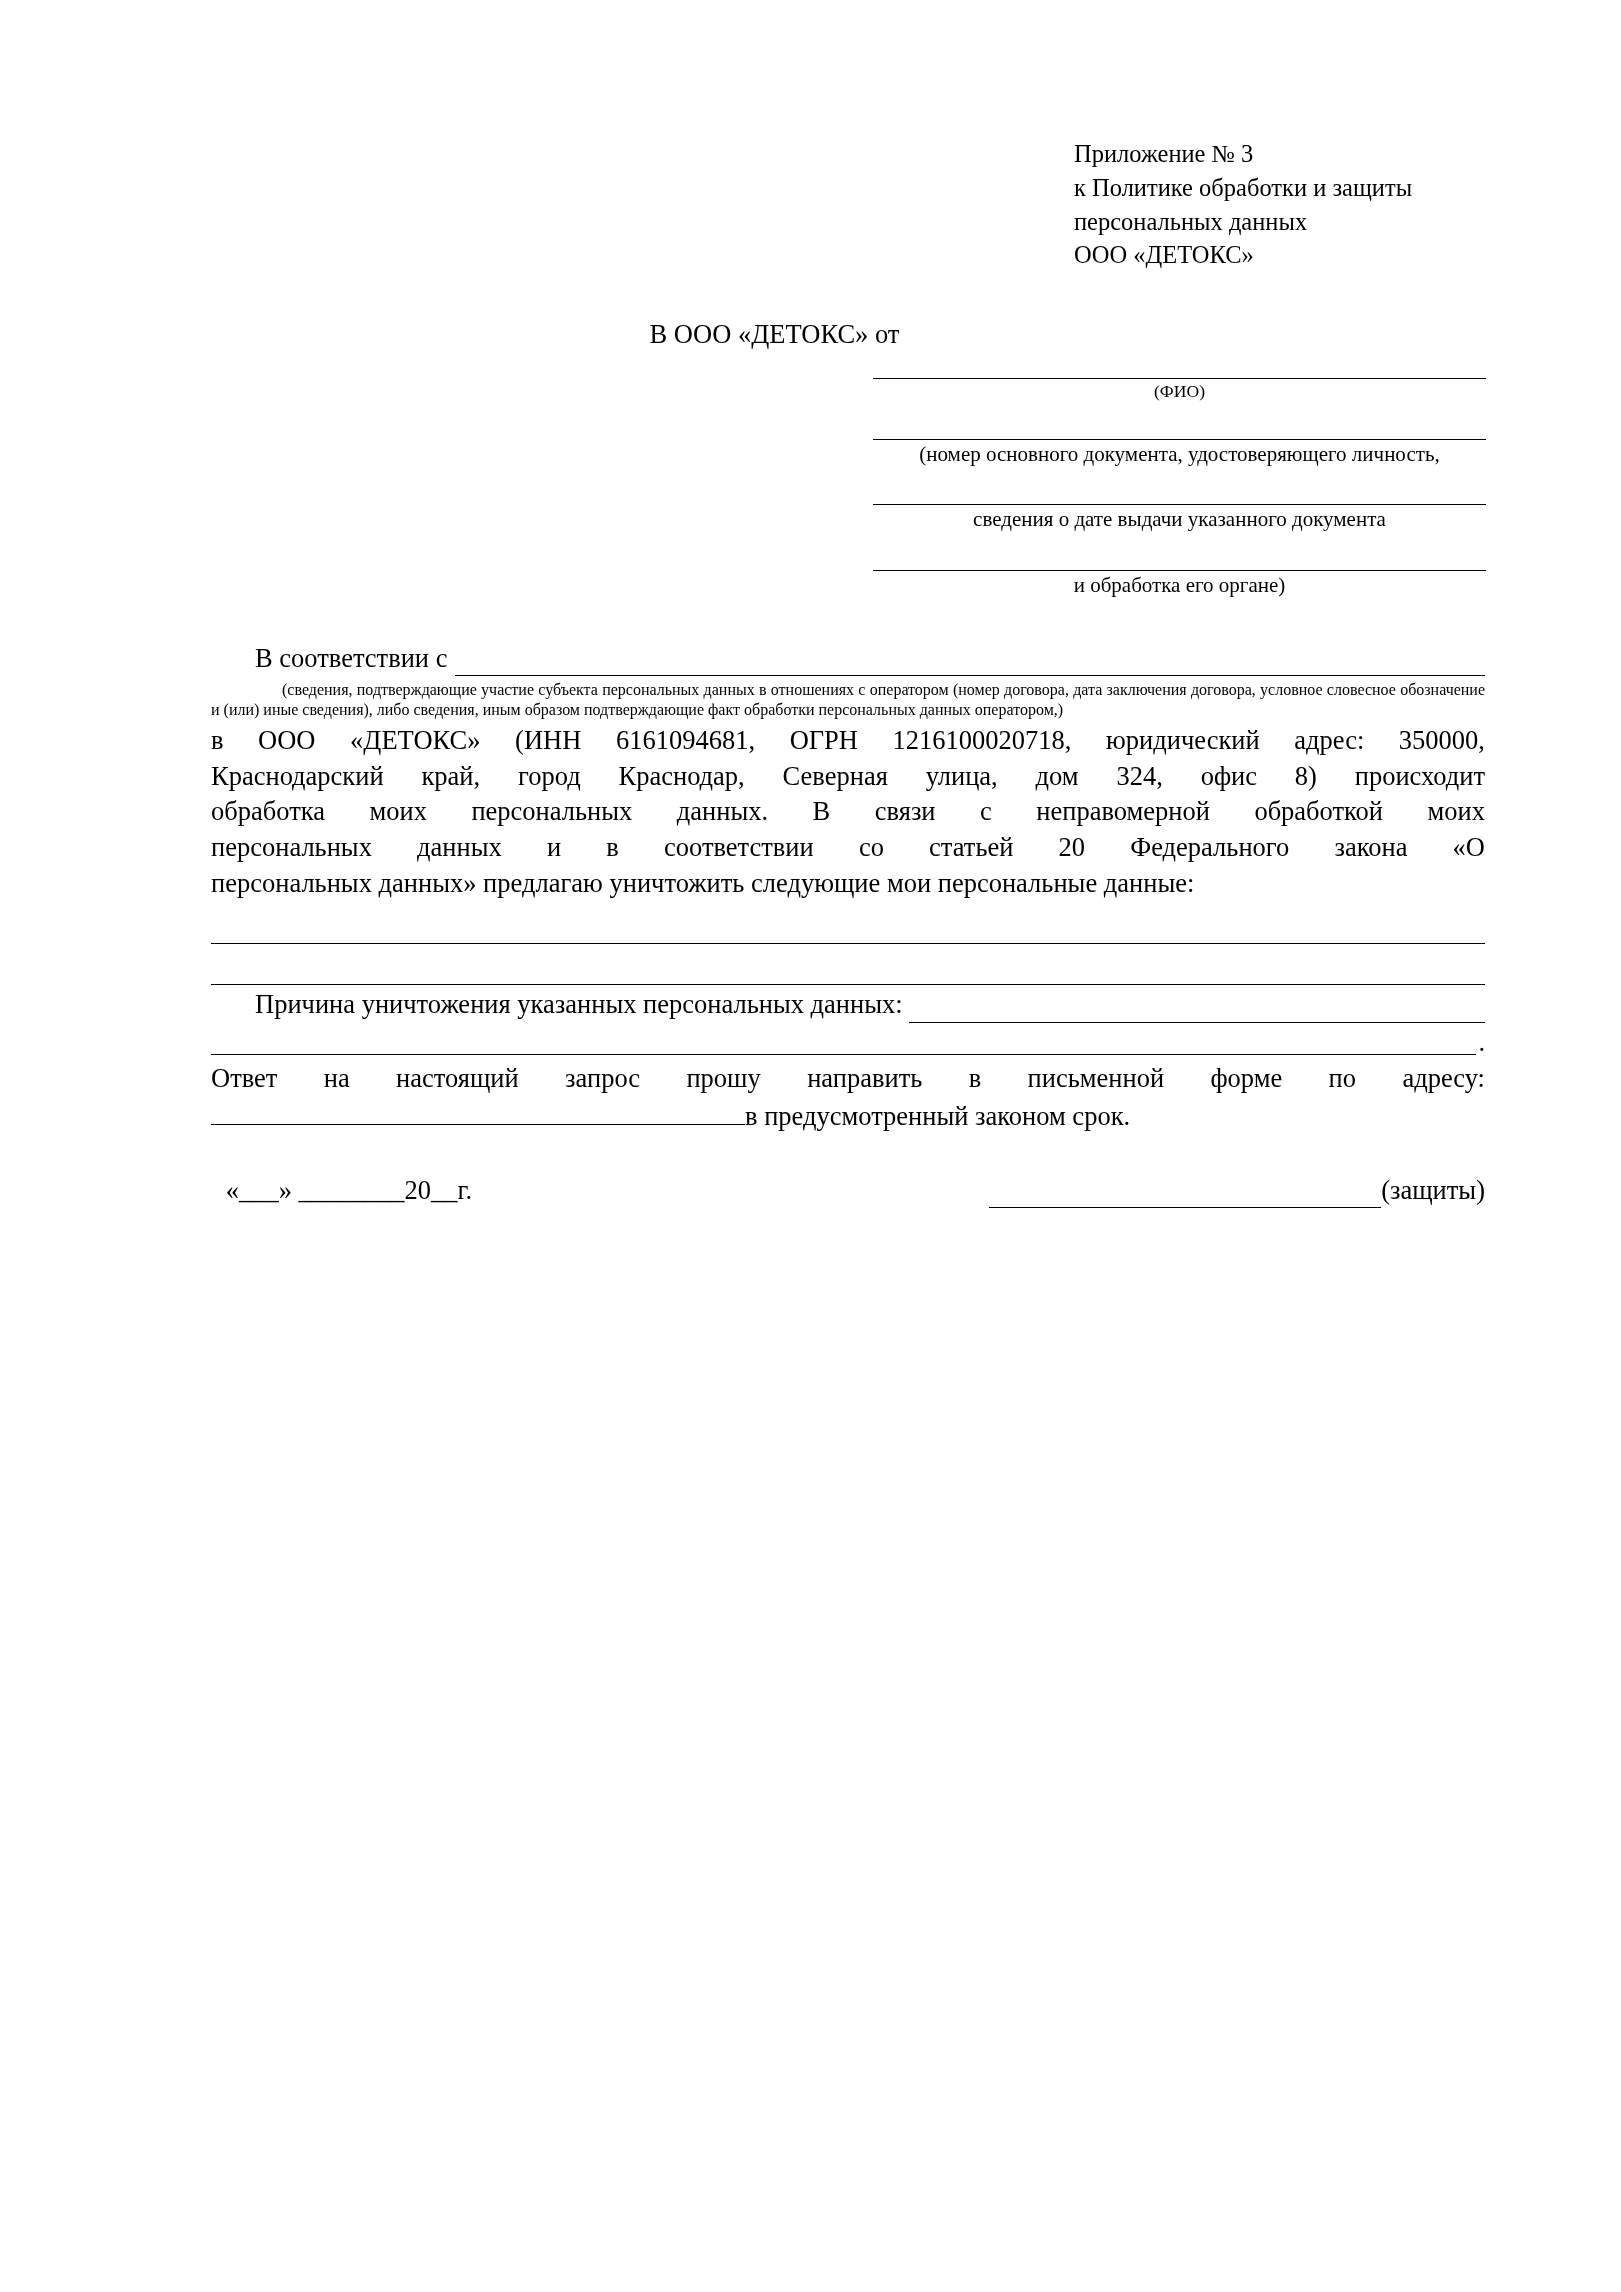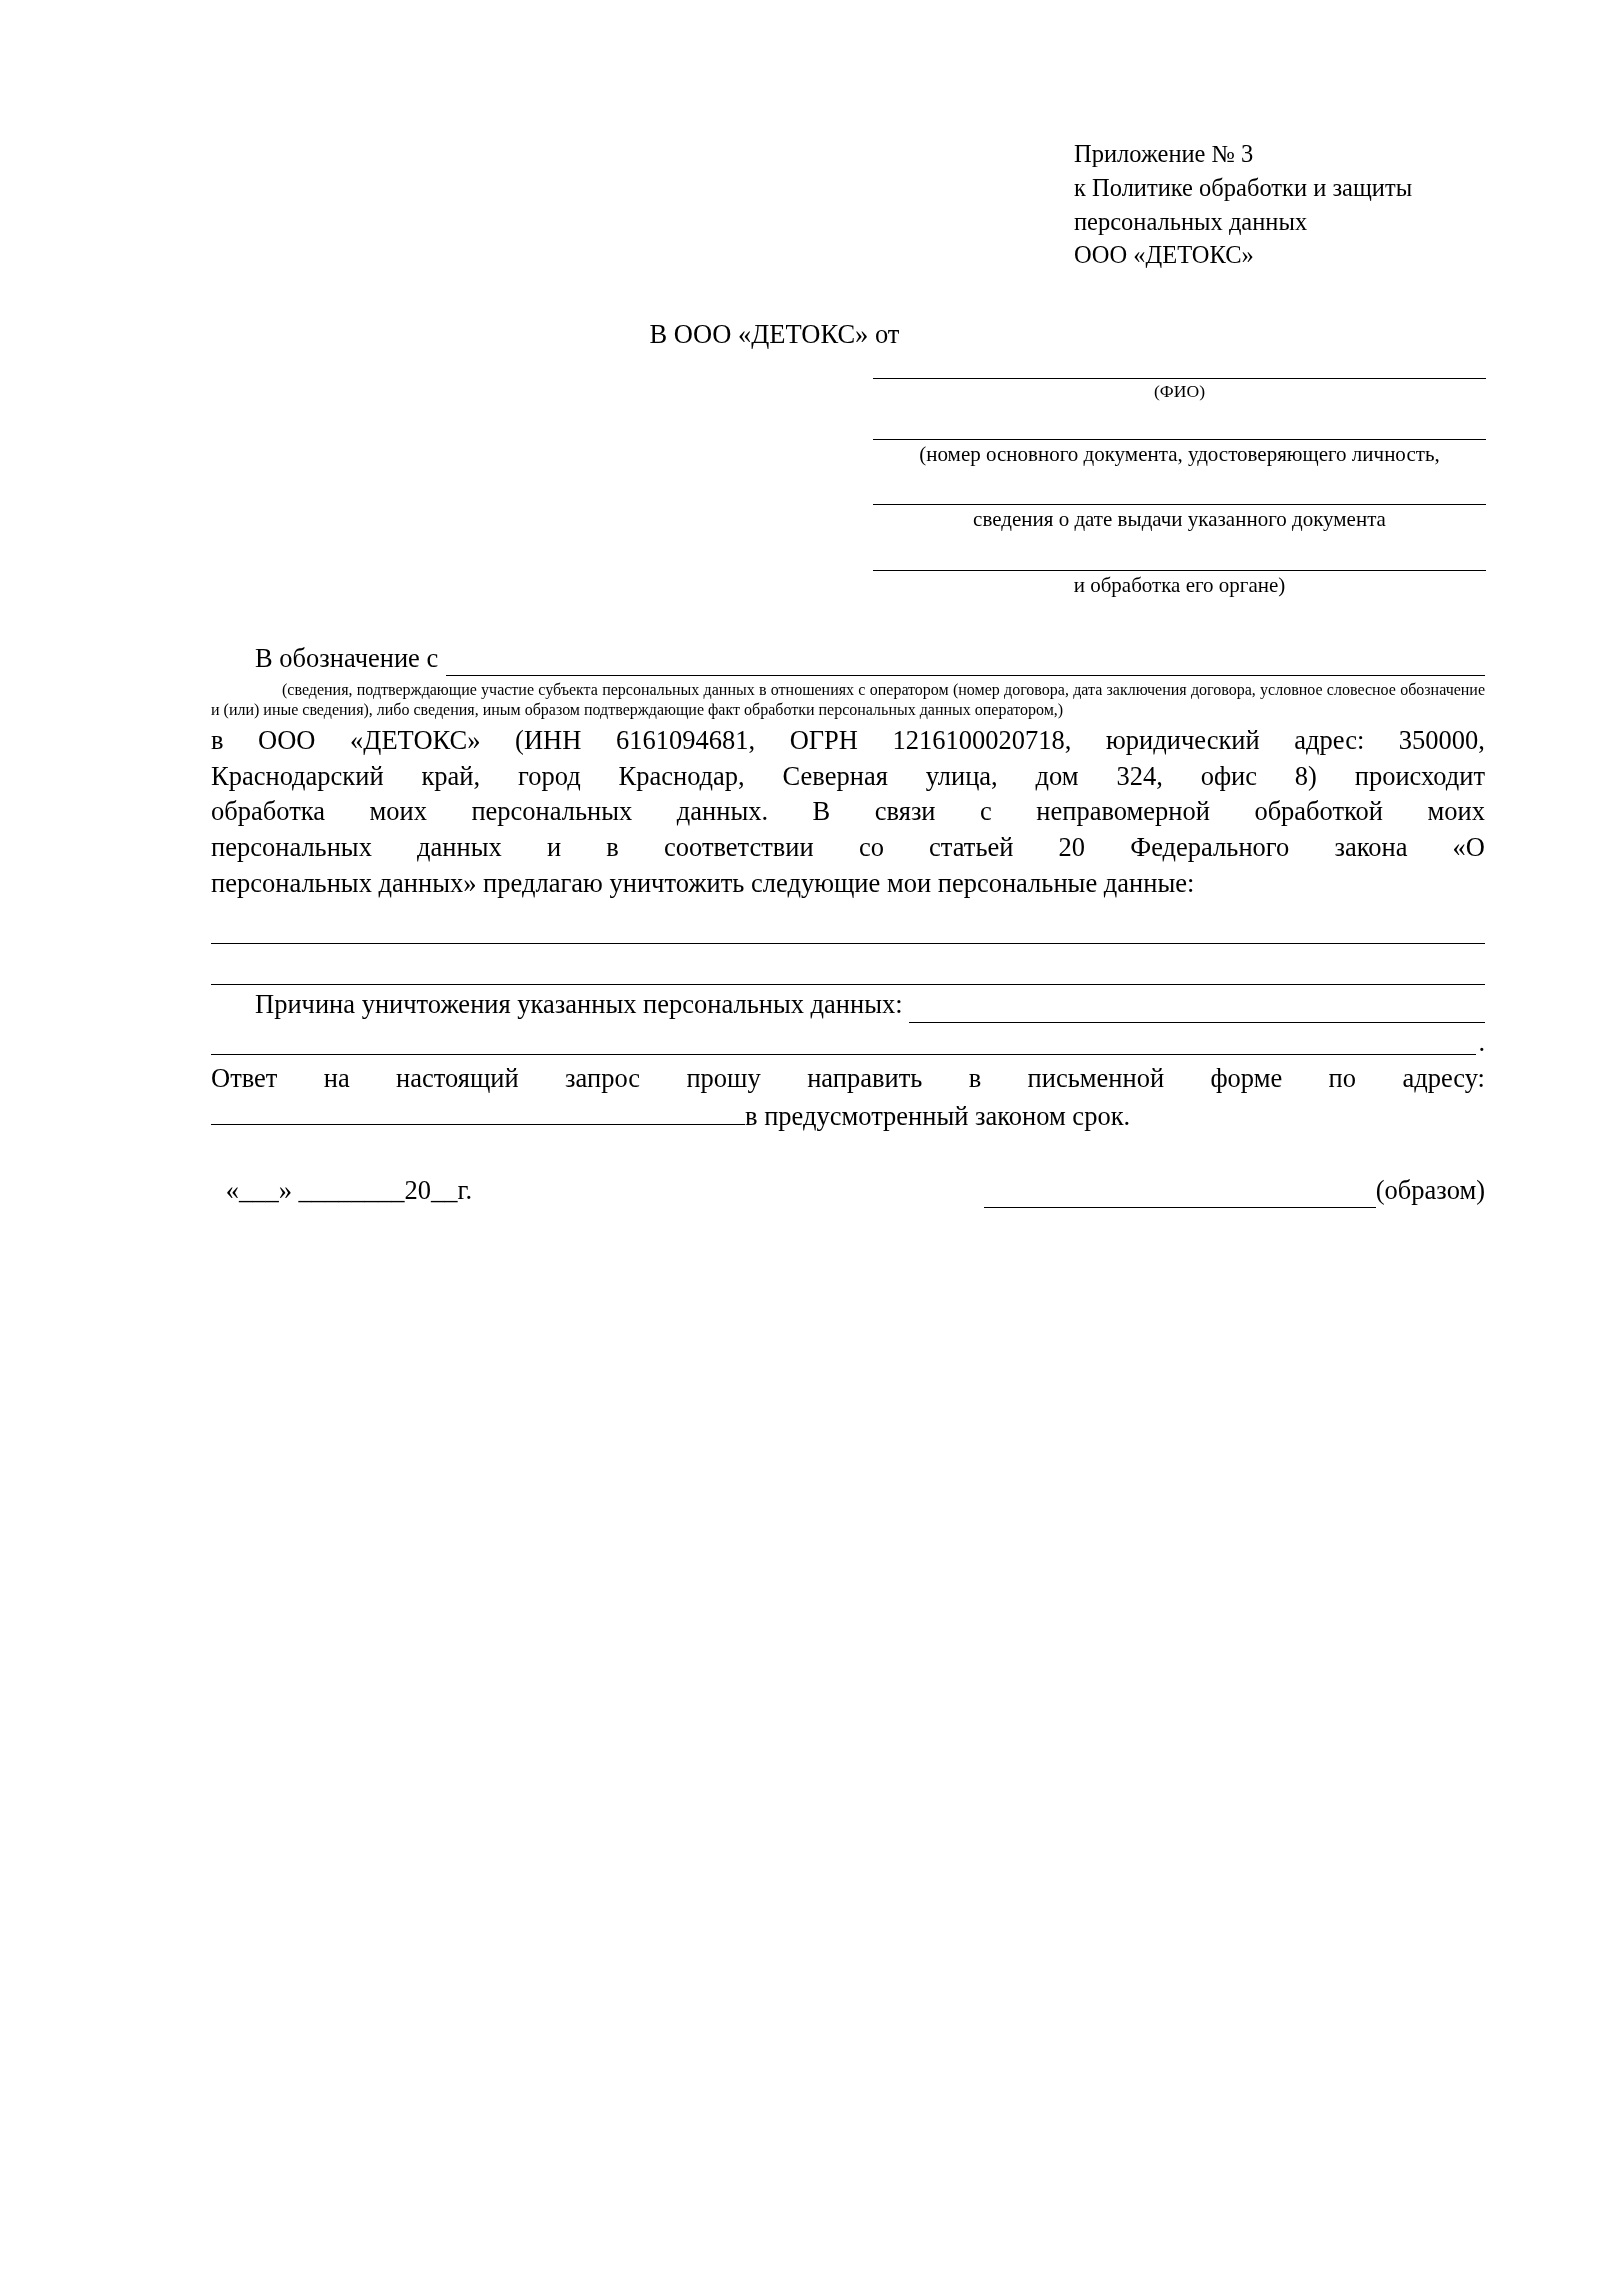--- a/index.html
+++ b/index.html
@@ -222,21 +222,21 @@
     <div class="gap-8"></div>
 
     <div class="fill-group">
       <div class="fill-line"></div>
       <div class="fill-caption small">и обработка его органе)</div>
     </div>
 
     <div class="body-wrap">
 
       <div class="in-accordance">
-        <span class="label">В обозначение с</span>
+        <span class="label">В соответствии с</span>
         <span class="rule"></span>
       </div>
 
       <div class="note">
         <span class="indent"></span><span>(сведения, подтверждающие участие субъекта персональных данных в отношениях с оператором (номер договора, дата заключения договора, условное словесное обозначение и (или) иные сведения), либо сведения, иным образом подтверждающие факт обработки персональных данных оператором,)</span>
       </div>
 
       <div class="para-justify">
         <div>в ООО «ДЕТОКС» (ИНН 6161094681, ОГРН 1216100020718, юридический адрес: 350000,</div>
         <div>Краснодарский край, город Краснодар, Северная улица, дом 324, офис 8) происходит</div>
@@ -262,19 +262,19 @@
 
       <div class="answer-second">
         <span class="rule"></span>
         <span class="txt">в предусмотренный законом срок.</span>
       </div>
 
       <div class="signature-row">
         <span class="date">«___» ________20__г.</span>
         <span class="spacer"></span>
         <span class="sig-rule"></span>
-        <span class="sig-label">(образом)</span>
+        <span class="sig-label">(защиты)</span>
       </div>
 
     </div>
   </div>
 </div>
 
 
 </body></html>

